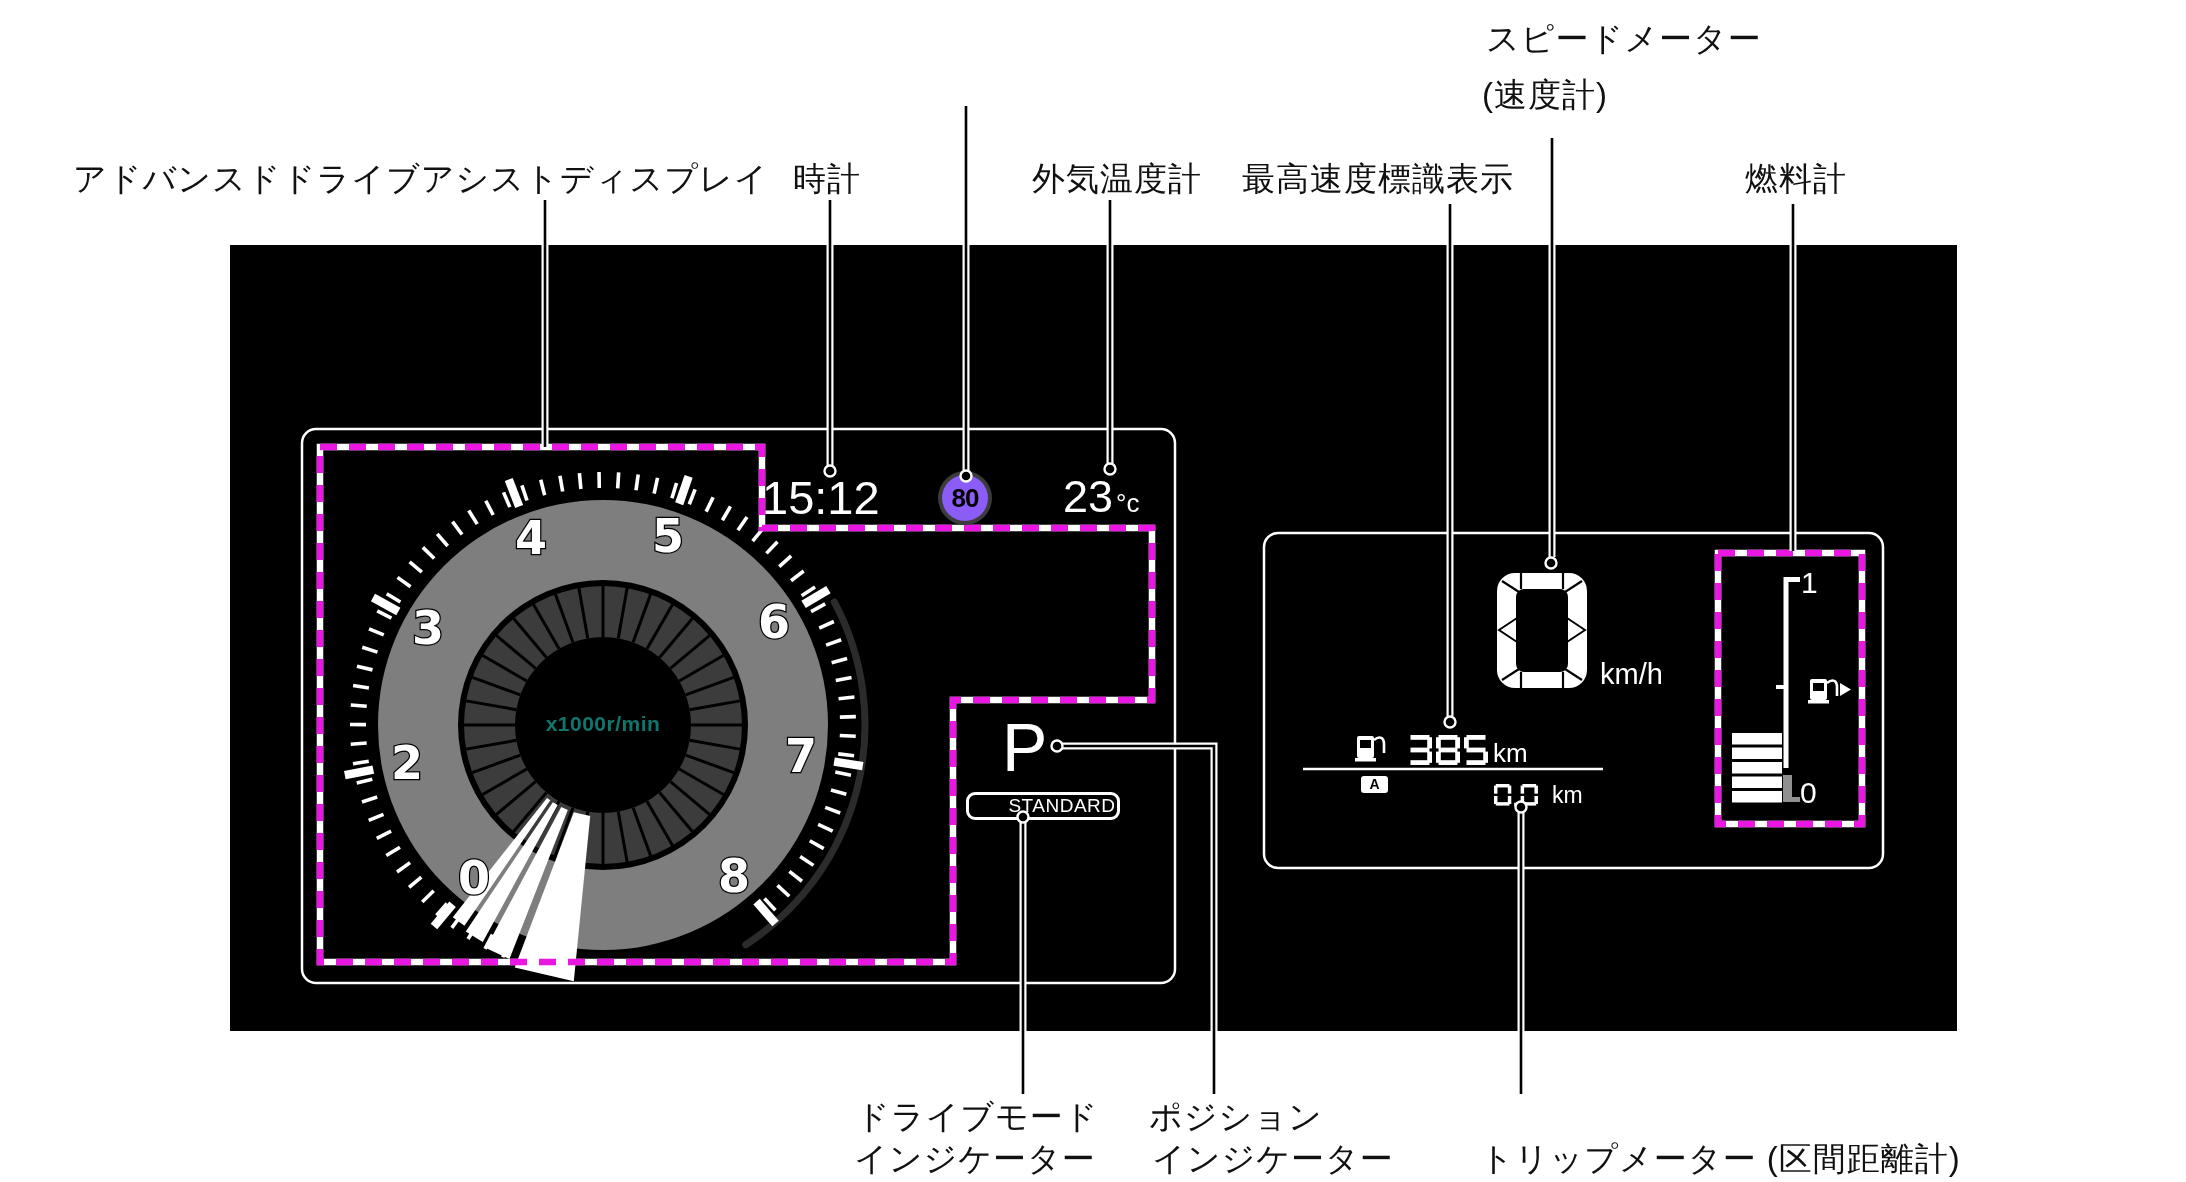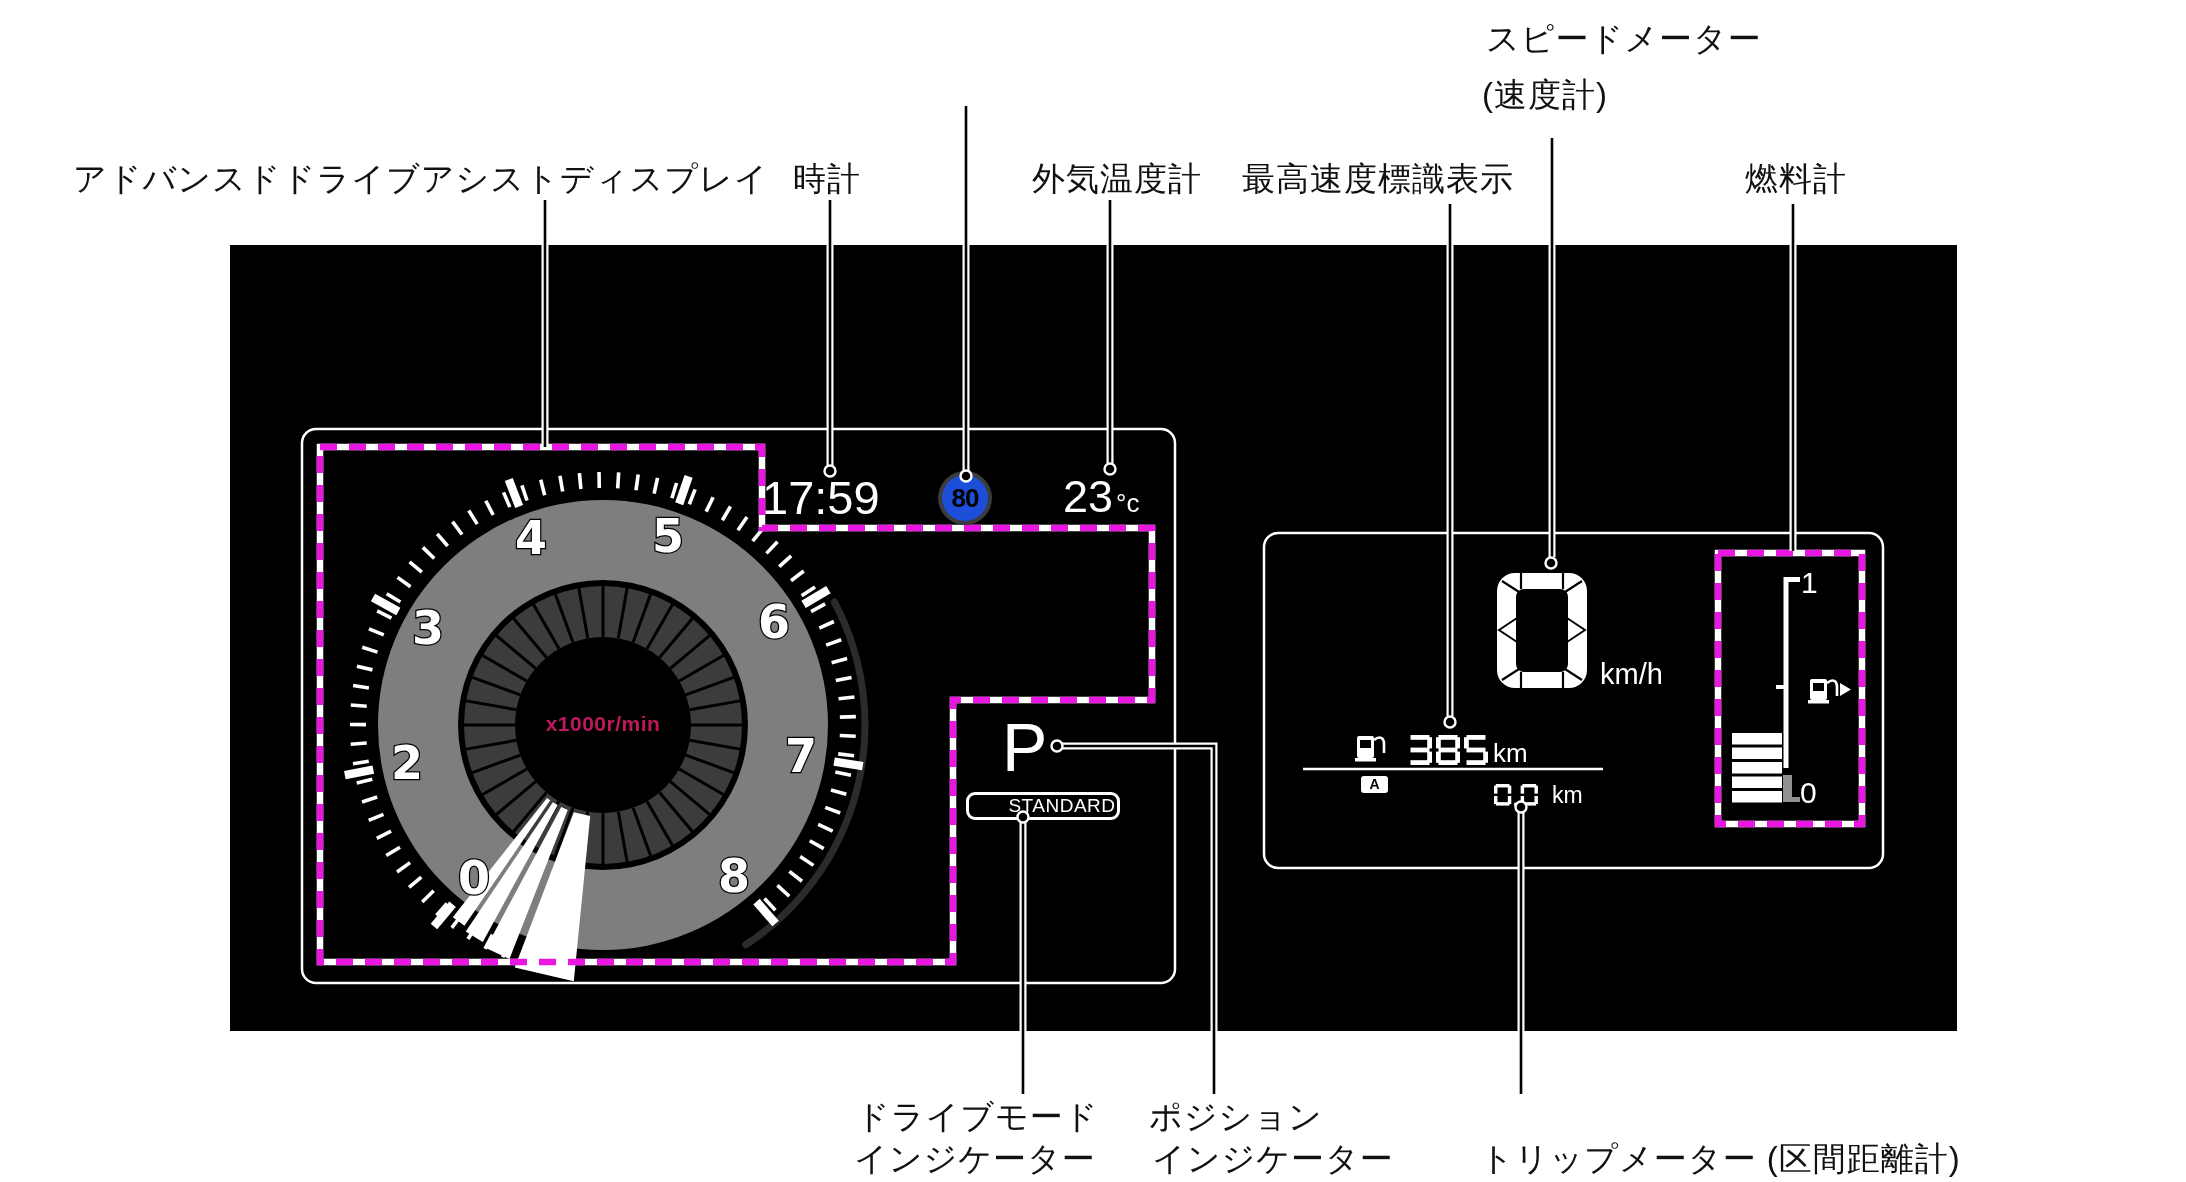--- a/index.html
+++ b/index.html
@@ -16,34 +16,34 @@
   .clock{font-size:47px;font-weight:300;letter-spacing:0px;}
   .temp-val{font-size:45px;font-weight:300;}
   .temp-unit{font-size:26px;font-weight:400;margin-left:3px;}
   .kmh{font-size:29px;font-weight:400;}
   .km-sm{font-size:26px;font-weight:400;}
   .km-xs{font-size:23px;font-weight:400;}
   .pos-p{font-size:68px;font-weight:500;}
   .fuel-num{font-size:30px;font-weight:300;}
   .sign80{
     position:absolute;left:942px;top:475px;width:46px;height:46px;border-radius:50%;
-    background:#1d4ed8;box-shadow:0 0 0 4px #3c3c3c;color:#000;font-size:26px;font-weight:600;
+    background:#8b5cf6;box-shadow:0 0 0 4px #3c3c3c;color:#000;font-size:26px;font-weight:600;
     text-align:center;line-height:46px;letter-spacing:-1px;
   }
   .std-badge{
     position:absolute;left:966px;top:792px;width:110px;height:22px;border:3px solid #fff;
     border-radius:9px;color:#fff;font-size:19px;font-weight:500;letter-spacing:.5px;
     text-align:center;line-height:22px;padding-left:38px;
   }
   .a-badge{
     position:absolute;left:1361px;top:776px;width:27px;height:17px;background:#fff;
     border-radius:3px;color:#000;font-size:14px;font-weight:700;text-align:center;line-height:17px;
   }
   .x1000{position:absolute;left:503px;top:712px;width:200px;text-align:center;
-    color:#be185d;font-size:21px;font-weight:700;letter-spacing:.5px;}
+    color:#0f766e;font-size:21px;font-weight:700;letter-spacing:.5px;}
 </style>
 </head>
 <body>
 
 <div class="stage">
 
   <svg id="art" width="2186" height="1182" viewBox="0 0 2186 1182">
 
     <rect x="230" y="245" width="1727" height="786" fill="#000"></rect>
 
@@ -292,21 +292,21 @@
   <div class="callout" style="left:1486px;top:20px;">スピードメーター</div>
   <div class="callout" style="left:1482px;top:76px;">(速度計)</div>
   <div class="callout" style="left:1745px;top:160px;">燃料計</div>
 
   <div class="callout" style="left:856px;top:1098px;">ドライブモード</div>
   <div class="callout" style="left:854px;top:1140px;">インジケーター</div>
   <div class="callout" style="left:1149px;top:1098px;">ポジション</div>
   <div class="callout" style="left:1152px;top:1140px;">インジケーター</div>
   <div class="callout" style="left:1480px;top:1140px;">トリップメーター (区間距離計)</div>
 
-  <div class="disp clock" style="left:762px;top:470px;">17:59</div>
+  <div class="disp clock" style="left:762px;top:470px;">15:12</div>
   <div class="sign80">80</div>
   <div class="disp" style="left:1063px;top:471px;"><span class="temp-val">23</span><span class="temp-unit">°c</span></div>
   <div class="x1000">x1000r/min</div>
   <div class="disp pos-p" style="left:1002px;top:708px;">P</div>
   <div class="std-badge">STANDARD</div>
   <div class="disp kmh" style="left:1600px;top:658px;">km/h</div>
   <div class="disp km-sm" style="left:1493px;top:738px;">km</div>
   <div class="a-badge">A</div>
   <div class="disp km-xs" style="left:1552px;top:782px;">km</div>
   <div class="disp fuel-num" style="left:1801px;top:566px;">1</div>

